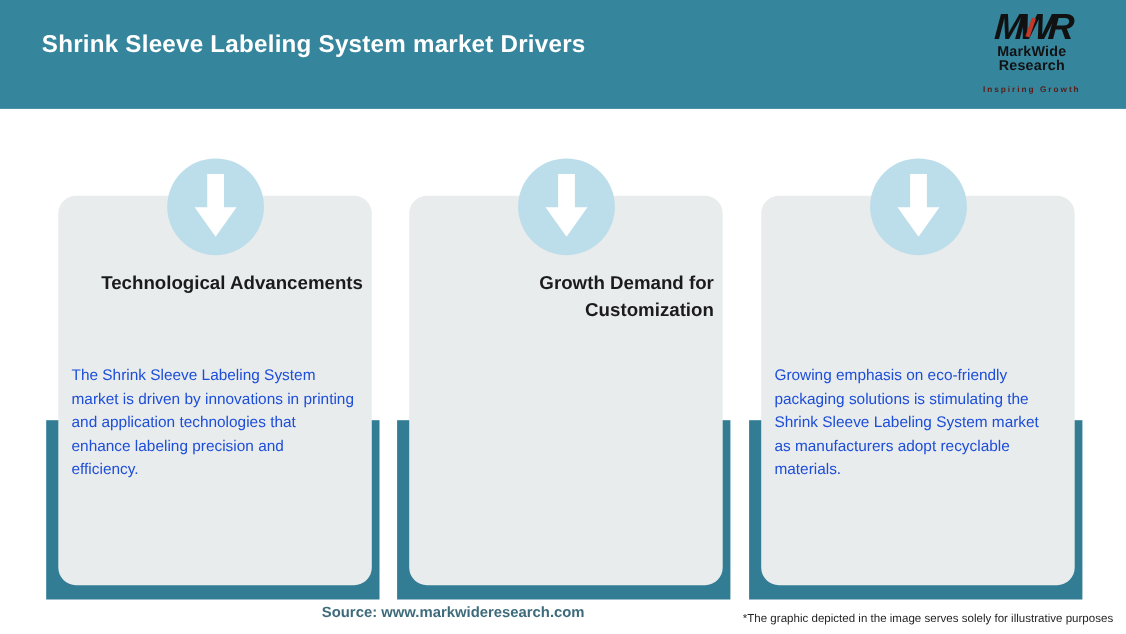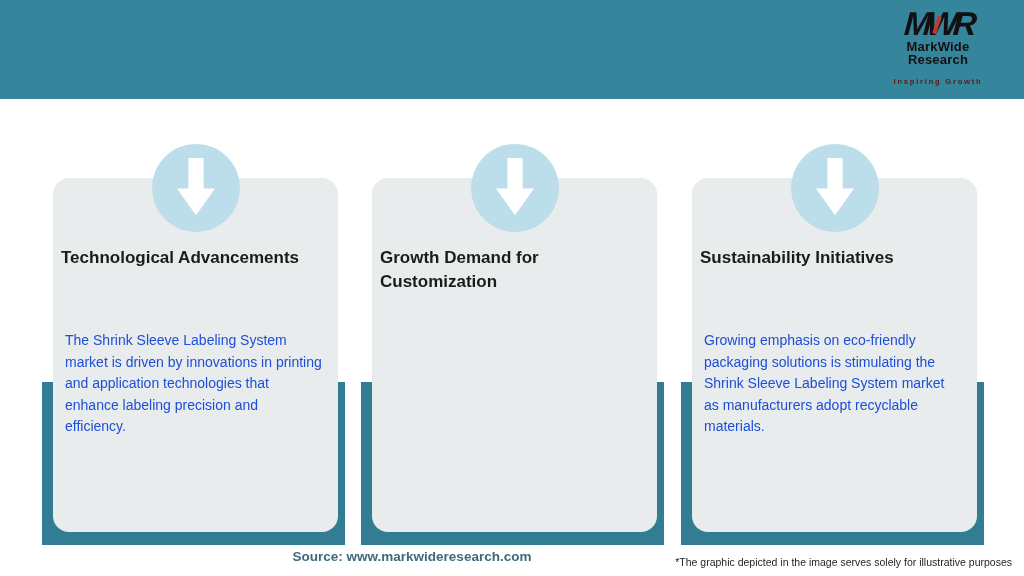--- a/index.html
+++ b/index.html
@@ -48,21 +48,21 @@
   .card.p1 { left:53px; }
   .card.p2 { left:372px; }
   .card.p3 { left:692px; }
 
   .icon-circle {
     position:absolute; top:-34px; left:50%; transform:translateX(-50%);
     width:88px; height:88px; border-radius:50%;
     background:#BCDDEA; display:flex; align-items:center; justify-content:center;
   }
   .card-title {
-    margin:68px 8px 0; text-align:left;
+    margin:68px 8px 0; text-align:right;
     font-size:17px; font-weight:bold; color:#1B1B1B;
     line-height:24px; white-space:pre-line;
   }
   .card-body {
     position:absolute; top:152px; left:12px; right:8px; margin:0;
     font-size:14px; line-height:21.5px; color:#1d4ed8; white-space:pre-line;
   }
 
   
   .source {
@@ -71,20 +71,21 @@
   }
   .disclaimer {
     position:absolute; right:12px; top:556px;
     font-size:10.5px; color:#1F1F1F;
   }
 </style>
 </head>
 <body>
 
 <div class="header">
+  <h1 class="page-title">Shrink Sleeve Labeling System market Drivers</h1>
   <div class="logo">
     <div class="logo-mwr">MWR</div>
     <span class="logo-slash"></span>
     <div class="logo-name">MarkWide Research</div>
     <div class="logo-tagline">Inspiring Growth</div>
   </div>
 </div>
 
 <div class="backing p1"></div>
 <div class="backing p2"></div>
@@ -116,21 +117,20 @@
 Customization</h2>
 </article>
 
 <article class="card p3">
   <div class="icon-circle">
     <svg width="42" height="61" viewBox="0 0 44 64" aria-hidden="true">
       <rect x="14" y="0" width="16" height="34" fill="#ffffff"></rect>
       <polygon points="2,32 42,32 22,60" fill="#ffffff"></polygon>
     </svg>
   </div>
-  <h2 class="card-title">Sustainability Initiatives</h2>
   <p class="card-body">Growing emphasis on eco-friendly
 packaging solutions is stimulating the
 Shrink Sleeve Labeling System market
 as manufacturers adopt recyclable
 materials.</p>
 </article>
 
 <div class="source">Source: www.markwideresearch.com</div>
 <div class="disclaimer">*The graphic depicted in the image serves solely for illustrative purposes</div>
 

